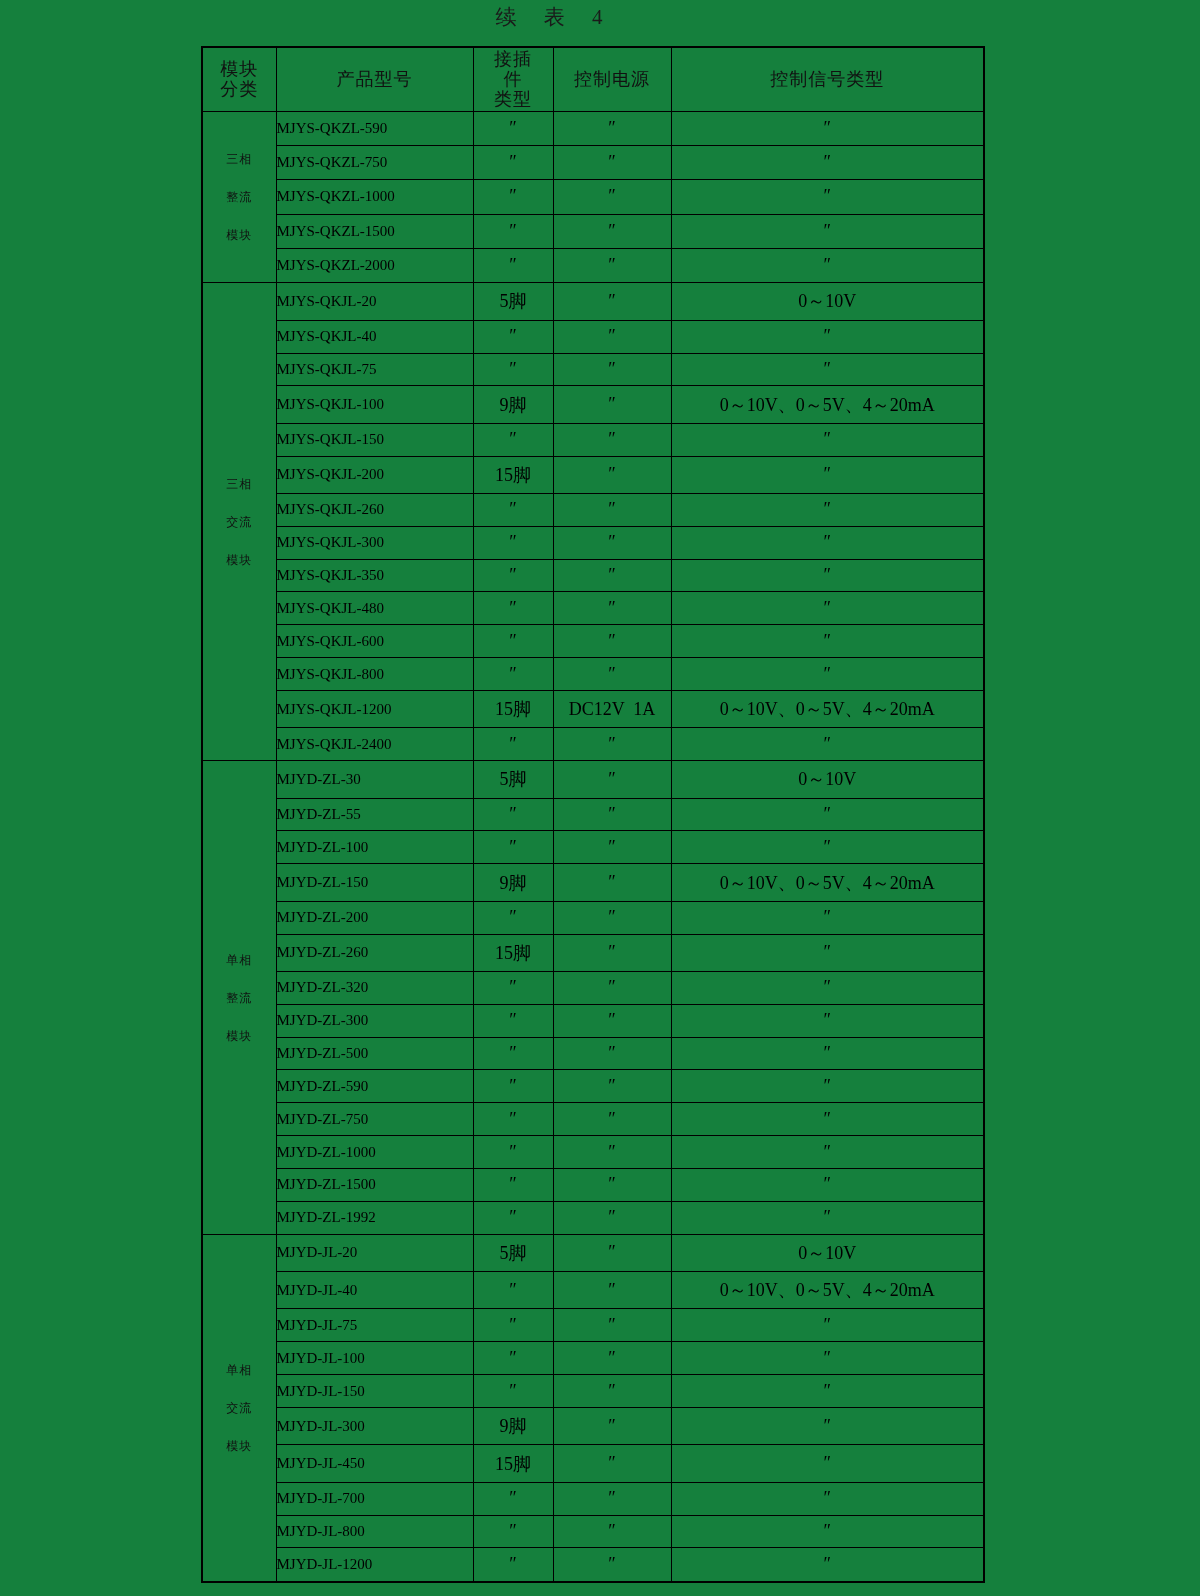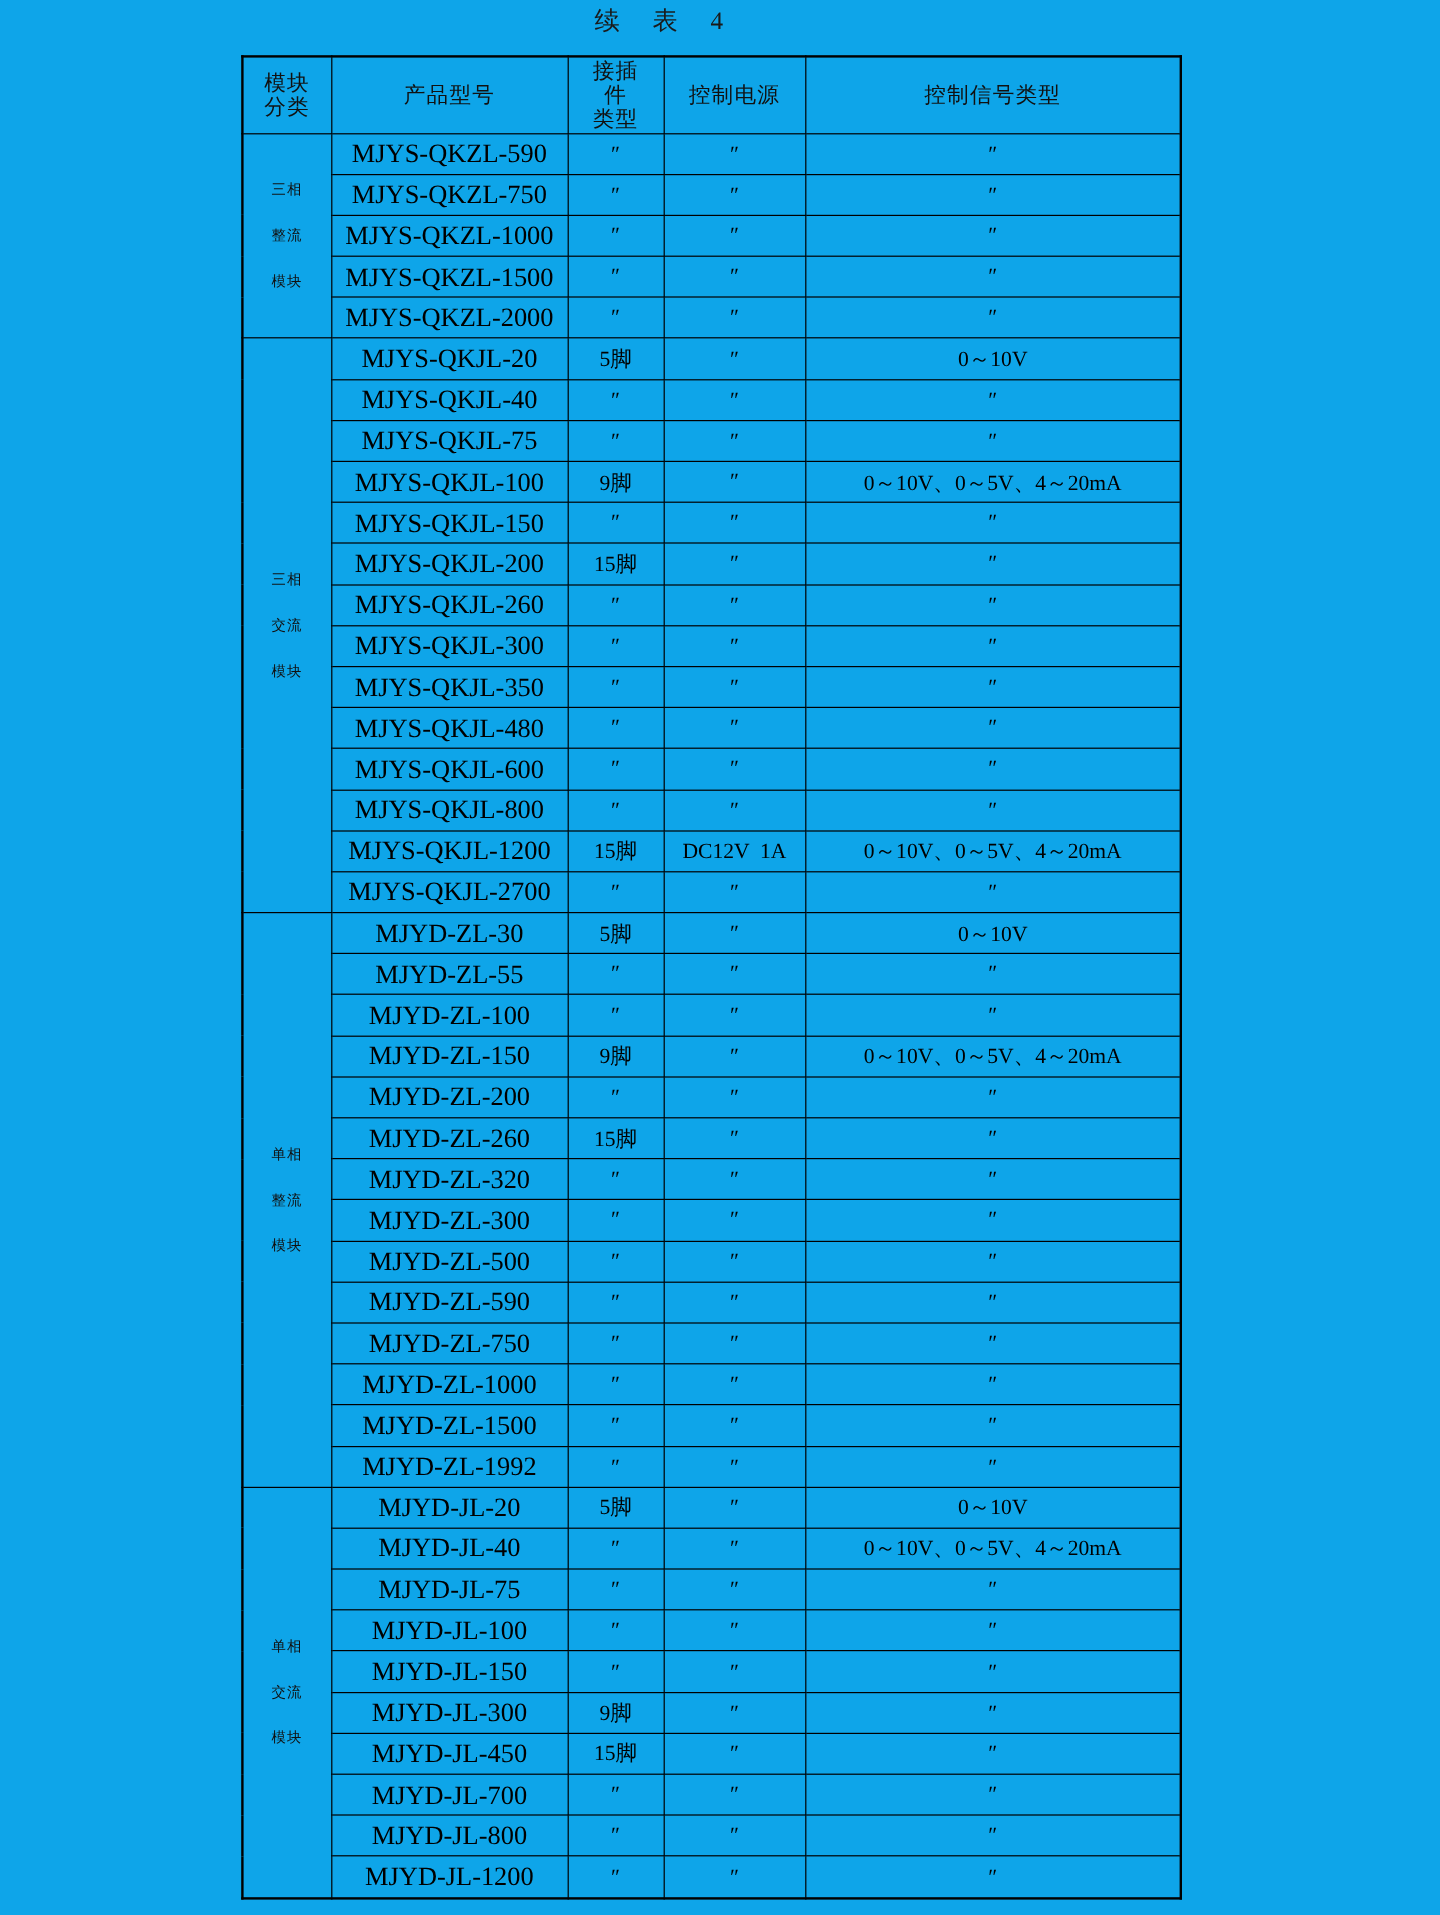--- a/index.html
+++ b/index.html
@@ -4,21 +4,21 @@
 <style>
   html, body {
     margin: 0;
     padding: 0;
     background: #ffffff;
   }
   .page {
     position: relative;
     width: 1200px;
     height: 1596px;
-    background: #0ea5e9;
+    background: #15803d;
     color: #000000;
     font-family: "Liberation Serif", "DejaVu Serif", serif;
     overflow: hidden;
   }
   .doc-title {
     position: absolute;
     top: 5px;
     left: 550px;
     transform: translateX(-50%);
     font-size: 21px;
@@ -62,23 +62,23 @@
     text-align: center;
     font-size: 12px;
     letter-spacing: 1px;
     color: #111;
   }
   th.seclabel .lline {
     display: block;
     line-height: 38px;
   }
   td.c-model {
-    text-align: center;
+    text-align: left;
     padding-left: 9px;
-    font-size: 22px;
+    font-size: 15px;
   }
   td.c-connector, td.c-power {
     text-align: center;
     font-size: 18px;
   }
   td.c-signal {
     text-align: center;
     font-size: 18px;
   }
 </style>
@@ -211,21 +211,21 @@
           <td class="c-power">″</td>
           <td class="c-signal">″</td>
         </tr>
         <tr>
           <td class="c-model">MJYS-QKJL-1200</td>
           <td class="c-connector">15脚</td>
           <td class="c-power">DC12V  1A</td>
           <td class="c-signal">0～10V、0～5V、4～20mA</td>
         </tr>
         <tr>
-          <td class="c-model">MJYS-QKJL-2700</td>
+          <td class="c-model">MJYS-QKJL-2400</td>
           <td class="c-connector">″</td>
           <td class="c-power">″</td>
           <td class="c-signal">″</td>
         </tr>
         <tr>
           <th class="seclabel" rowspan="14"><span class="lline">单相</span><span class="lline">整流</span><span class="lline">模块</span></th>
           <td class="c-model">MJYD-ZL-30</td>
           <td class="c-connector">5脚</td>
           <td class="c-power">″</td>
           <td class="c-signal">0～10V</td>

